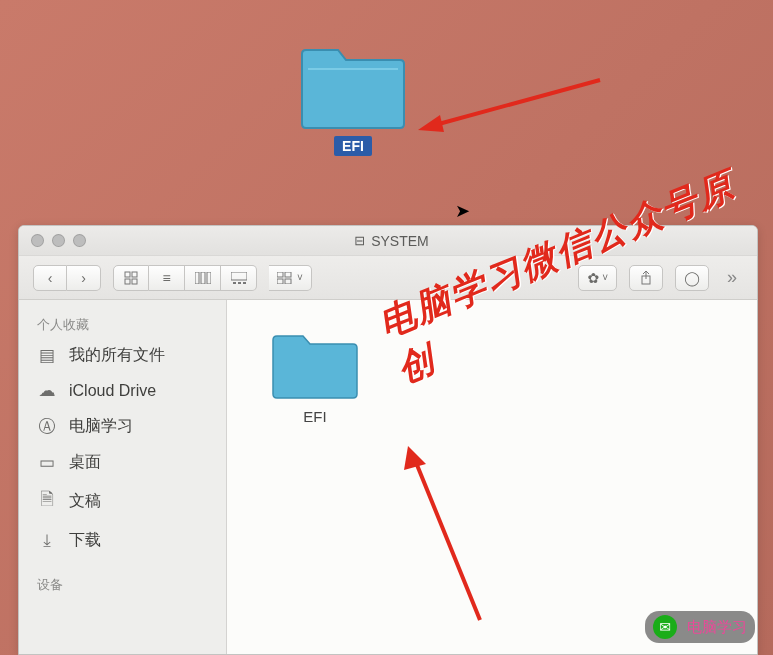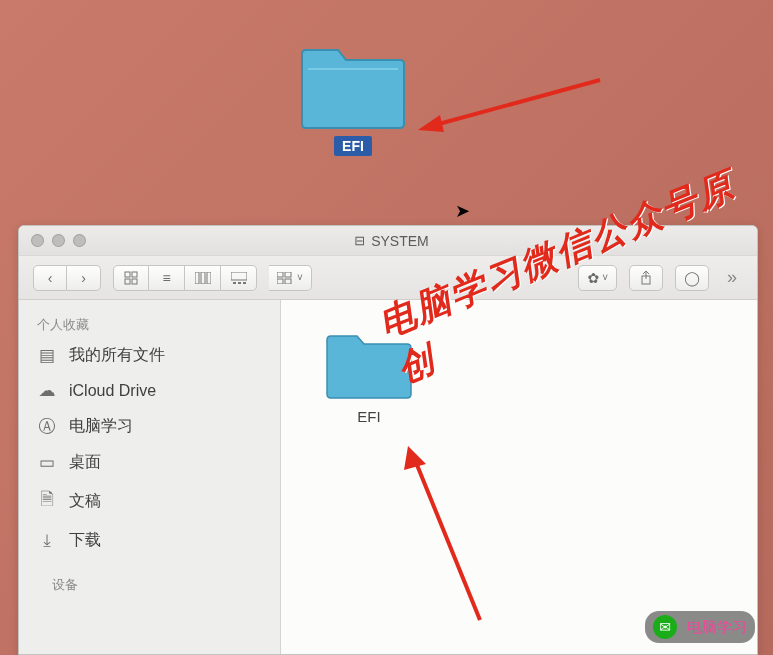--- a/index.html
+++ b/index.html
@@ -60,21 +60,21 @@
     }
     .btngroup .tbtn:first-child{border-radius:5px 0 0 5px;}
     .btngroup .tbtn:last-child{border-radius:0 5px 5px 0; border-left:none;}
     .tbtn.solo{border-radius:5px;}
     .viewgroup .tbtn{min-width:36px; border-left:none;}
     .viewgroup .tbtn:first-child{border-left:1px solid #c6c5c3;}
     .spacer{flex:1;}
     .more{color:#888; font-size:18px; padding:0 6px;}
     .body { display:flex; height: calc(100% - 74px); }
     .sidebar {
-      width: 262px; background:#eeeeec; border-right:1px solid #d4d3d1;
+      width: 208px; background:#eeeeec; border-right:1px solid #d4d3d1;
       padding: 12px 0 18px 0; overflow:auto;
     }
     .sb-header{color:#8a8a88; font-size:13px; padding:4px 18px; font-weight:500;}
     .sb-item{
       display:flex; align-items:center; gap:12px; padding:7px 18px;
       color:#3f3f3d; font-size:16px; cursor:pointer;
     }
     .sb-icon{width:20px; text-align:center; color:#6e6e6c; font-size:17px;}
     .content{flex:1; padding:28px; background:#fcfcfa; display:flex; align-content:flex-start; flex-wrap:wrap; gap:32px;}
     .file-item{display:flex; flex-direction:column; align-items:center; width:120px; cursor:pointer;}
@@ -191,21 +191,21 @@
         <span>桌面</span>
       </div>
       <div class="sb-item">
         <span class="sb-icon">🗎</span>
         <span>文稿</span>
       </div>
       <div class="sb-item">
         <span class="sb-icon">⤓</span>
         <span>下载</span>
       </div>
-      <div class="sb-header" style="margin-top:14px;margin-left:15px;">设备</div>
+      <div class="sb-header" style="margin-top:14px;">设备</div>
     </div>
     <div class="content">
       <div class="file-item">
         <svg class="fld" viewBox="0 0 90 72">
           <path d="M3 14 L3 66 Q3 70 7 70 L83 70 Q87 70 87 66 L87 20 Q87 16 83 16 L40 16 L33 8 L7 8 Q3 8 3 12 Z" fill="#5ab6d8" stroke="#3a8eb0" stroke-width="1.5"></path>
         </svg>
         <div class="file-label">EFI</div>
       </div>
     </div>
   </div>

